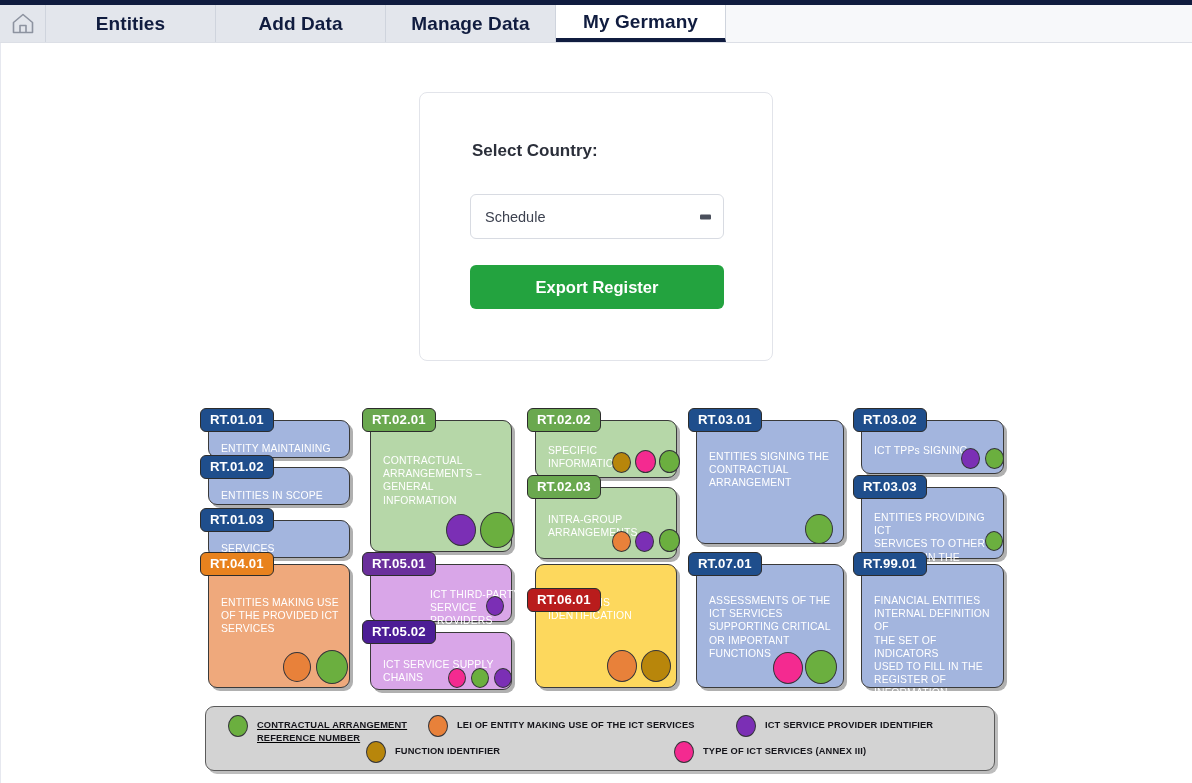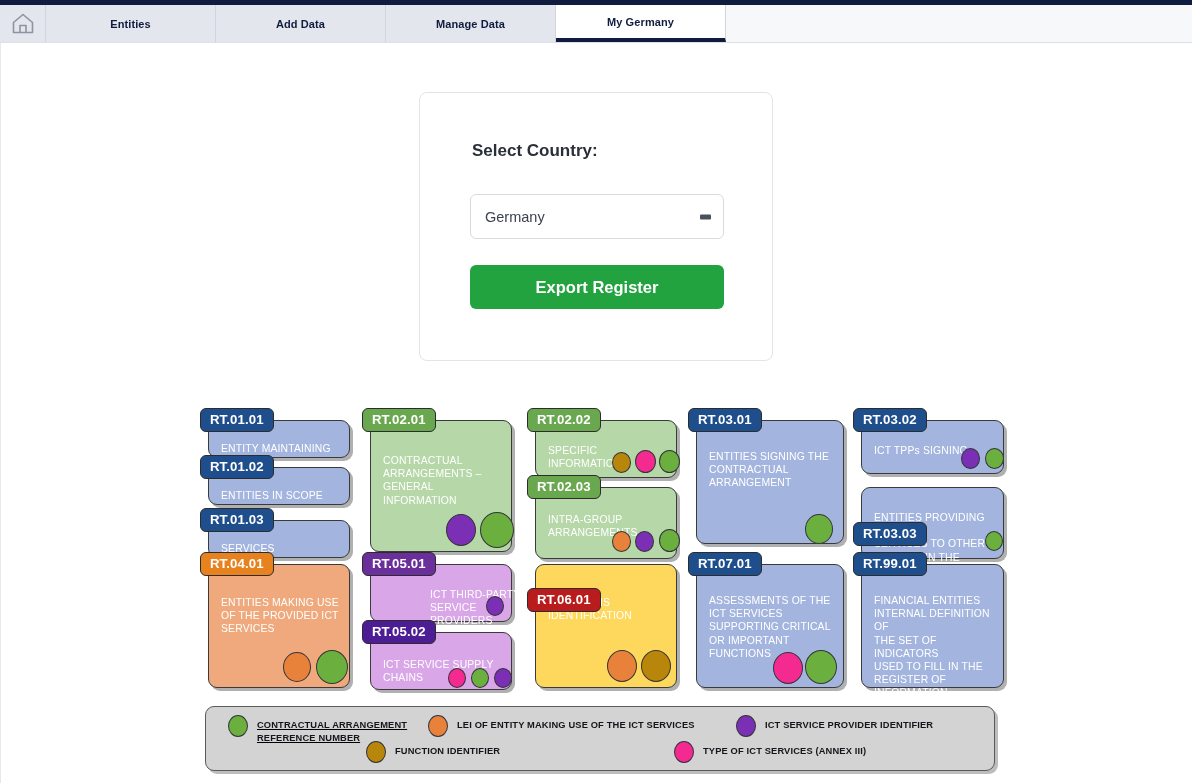--- a/index.html
+++ b/index.html
@@ -18,21 +18,21 @@
     background:#f7f8fa; display:flex; align-items:stretch;
   }
   .home-tab {
     width:46px; background:#e3e6ec; border-right:1px solid #cfd4dd;
     display:flex; align-items:center; justify-content:center;
   }
   .home-tab svg { display:block; }
   .tab {
     width:170px; background:#e3e6ec; border-right:1px solid #cfd4dd;
     display:flex; align-items:center; justify-content:center;
-    font-size:11px; font-weight:bold; color:#101c3f; letter-spacing:.1px;
+    font-size:19px; font-weight:bold; color:#101c3f; letter-spacing:.1px;
     cursor:pointer;
   }
   .tab.active {
     background:#ffffff; border-right:1px solid #cfd4dd;
     border-bottom:4px solid #101c3f;
   }
   .nav-filler { flex:1; background:#f7f8fa; }
   .brand {
     position:absolute; right:14px; top:4px; height:38px;
     display:flex; align-items:center; gap:5px;
@@ -140,21 +140,21 @@
     <div class="nav-filler"></div>
   </div>
   <div class="navbottomline"></div>
 
 
   <div class="page-left-edge"></div>
 
   <div class="country-card">
     <div class="country-title">Select Country:</div>
     <div class="country-select">
-      <span title="Select Country">Germany</span>
+      <span title="Select Country">Schedule</span>
       <span class="select-caret"></span>
     </div>
     <button class="export-btn">Export Register</button>
   </div>
 
   <div class="diagram" id="diagram-host">
       <div class="node" style="left: 200px; top: 408px; width: 152px; height: 54px;">
         <div class="node-body" style="width: 142px; height: 38px; background: rgb(163, 181, 222);"></div>
         <div class="node-label" style="background: rgb(31, 78, 140);">RT.01.01</div>
         <div class="node-text" style="left: 21px; top: 34px; width: 123px;">ENTITY MAINTAINING THE ROI</div>
@@ -249,21 +249,21 @@
       </div>
       <div class="node" style="left: 853px; top: 408px; width: 153px; height: 70px;">
         <div class="node-body" style="width: 143px; height: 54px; background: rgb(163, 181, 222);"></div>
         <div class="node-label" style="background: rgb(31, 78, 140);">RT.03.02</div>
         <div class="node-text" style="left: 21px; top: 36px; width: 124px;">ICT TPPs SIGNING</div>
         <div class="dot" style="left: 108px; top: 40px; width: 19px; height: 21px; background: rgb(123, 47, 181);"></div>
         <div class="dot" style="left: 132px; top: 40px; width: 19px; height: 21px; background: rgb(107, 175, 63);"></div>
       </div>
       <div class="node" style="left: 853px; top: 475px; width: 153px; height: 88px;">
         <div class="node-body" style="width: 143px; height: 72px; background: rgb(163, 181, 222);"></div>
-        <div class="node-label" style="background: rgb(31, 78, 140); margin-top: 47px;">RT.03.03</div>
+        <div class="node-label" style="background: rgb(31, 78, 140);">RT.03.03</div>
         <div class="node-text" style="left: 21px; top: 36px; width: 124px;">ENTITIES PROVIDING ICT
 SERVICES TO OTHER
 ENTITIES IN THE SCOPE</div>
         <div class="dot" style="left: 132px; top: 56px; width: 18px; height: 20px; background: rgb(107, 175, 63);"></div>
       </div>
       <div class="node" style="left: 853px; top: 552px; width: 153px; height: 140px;">
         <div class="node-body" style="width: 143px; height: 124px; background: rgb(163, 181, 222);"></div>
         <div class="node-label" style="background: rgb(31, 78, 140);">RT.99.01</div>
         <div class="node-text" style="left: 21px; top: 42px; width: 124px;">FINANCIAL ENTITIES
 INTERNAL DEFINITION OF

